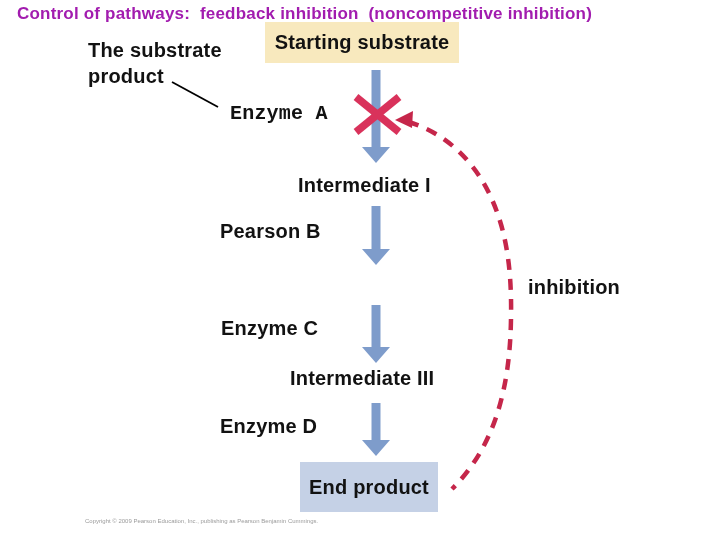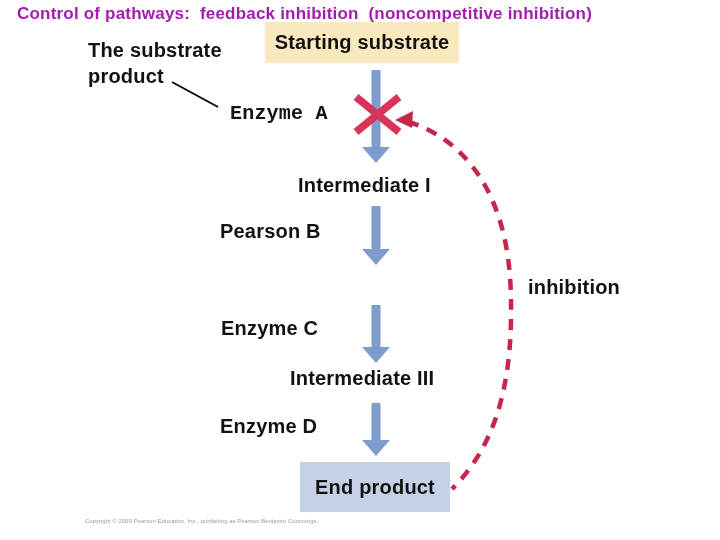--- a/index.html
+++ b/index.html
@@ -25,21 +25,21 @@
   #enzyme-c     { left:212px; top:315px;margin-left:9px; }
   #intermediate-3 { left:290px; top:365px; }
   #enzyme-d     { left:220px; top:413px; }
   #feedback     { left:528px; top:275px; line-height:25px; }
   .box {
     position:absolute; display:flex; align-items:center; justify-content:center;
     font-weight:bold; font-size:20px; color:#121212; letter-spacing:0.2px;
     z-index:1; white-space:nowrap;
   }
   #substrate-box   { left:265px; top:22px;  width:194px; height:41px; background:#F8E9BE;justify-content:center; }
-  #endproduct-box  { left:300px; top:462px; width:150px; height:50px; background:#C5D1E6;text-align:center; }
+  #endproduct-box  { left:300px; top:462px; width:138px; height:50px; background:#C5D1E6;text-align:center; }
   .copyright {
     position:absolute; left:85px; top:516px; font-size:6px; line-height:10px;
     color:#9A9A9A; z-index:2; letter-spacing:0;
   }
   svg.overlay {
     position:absolute; left:0; top:0; width:720px; height:540px;
     z-index:3; pointer-events:none;
   }
 </style>
 </head>

